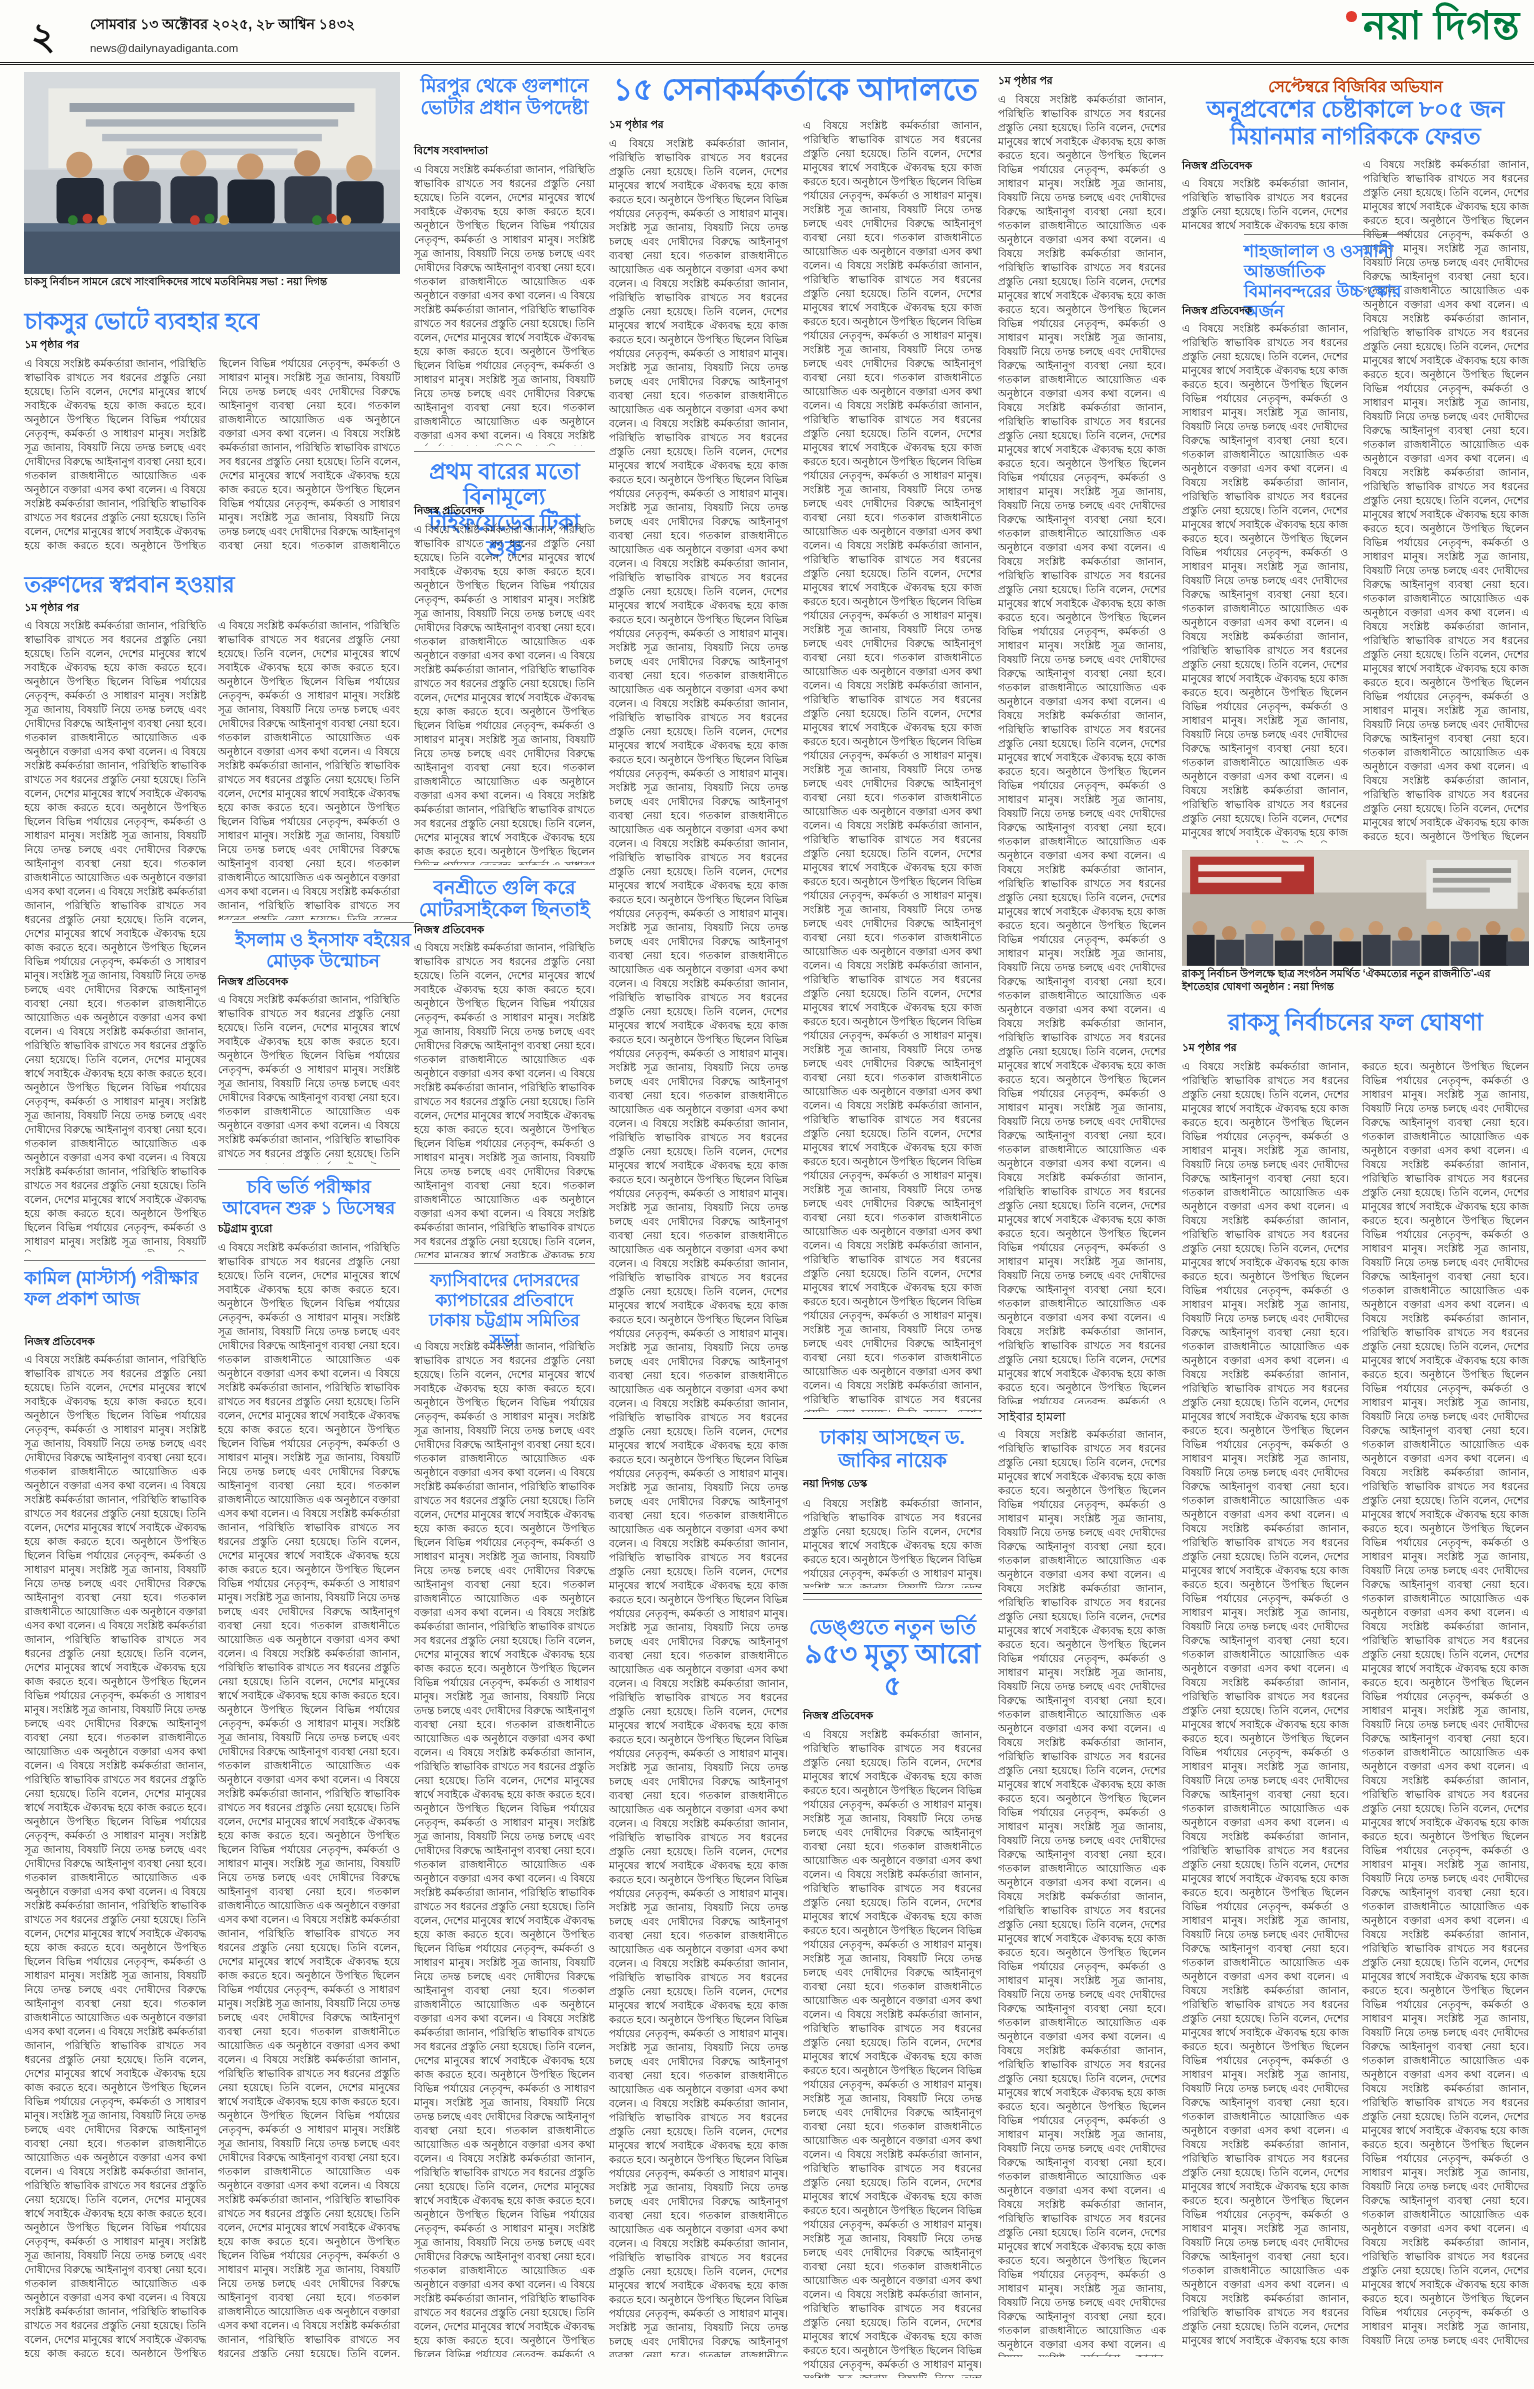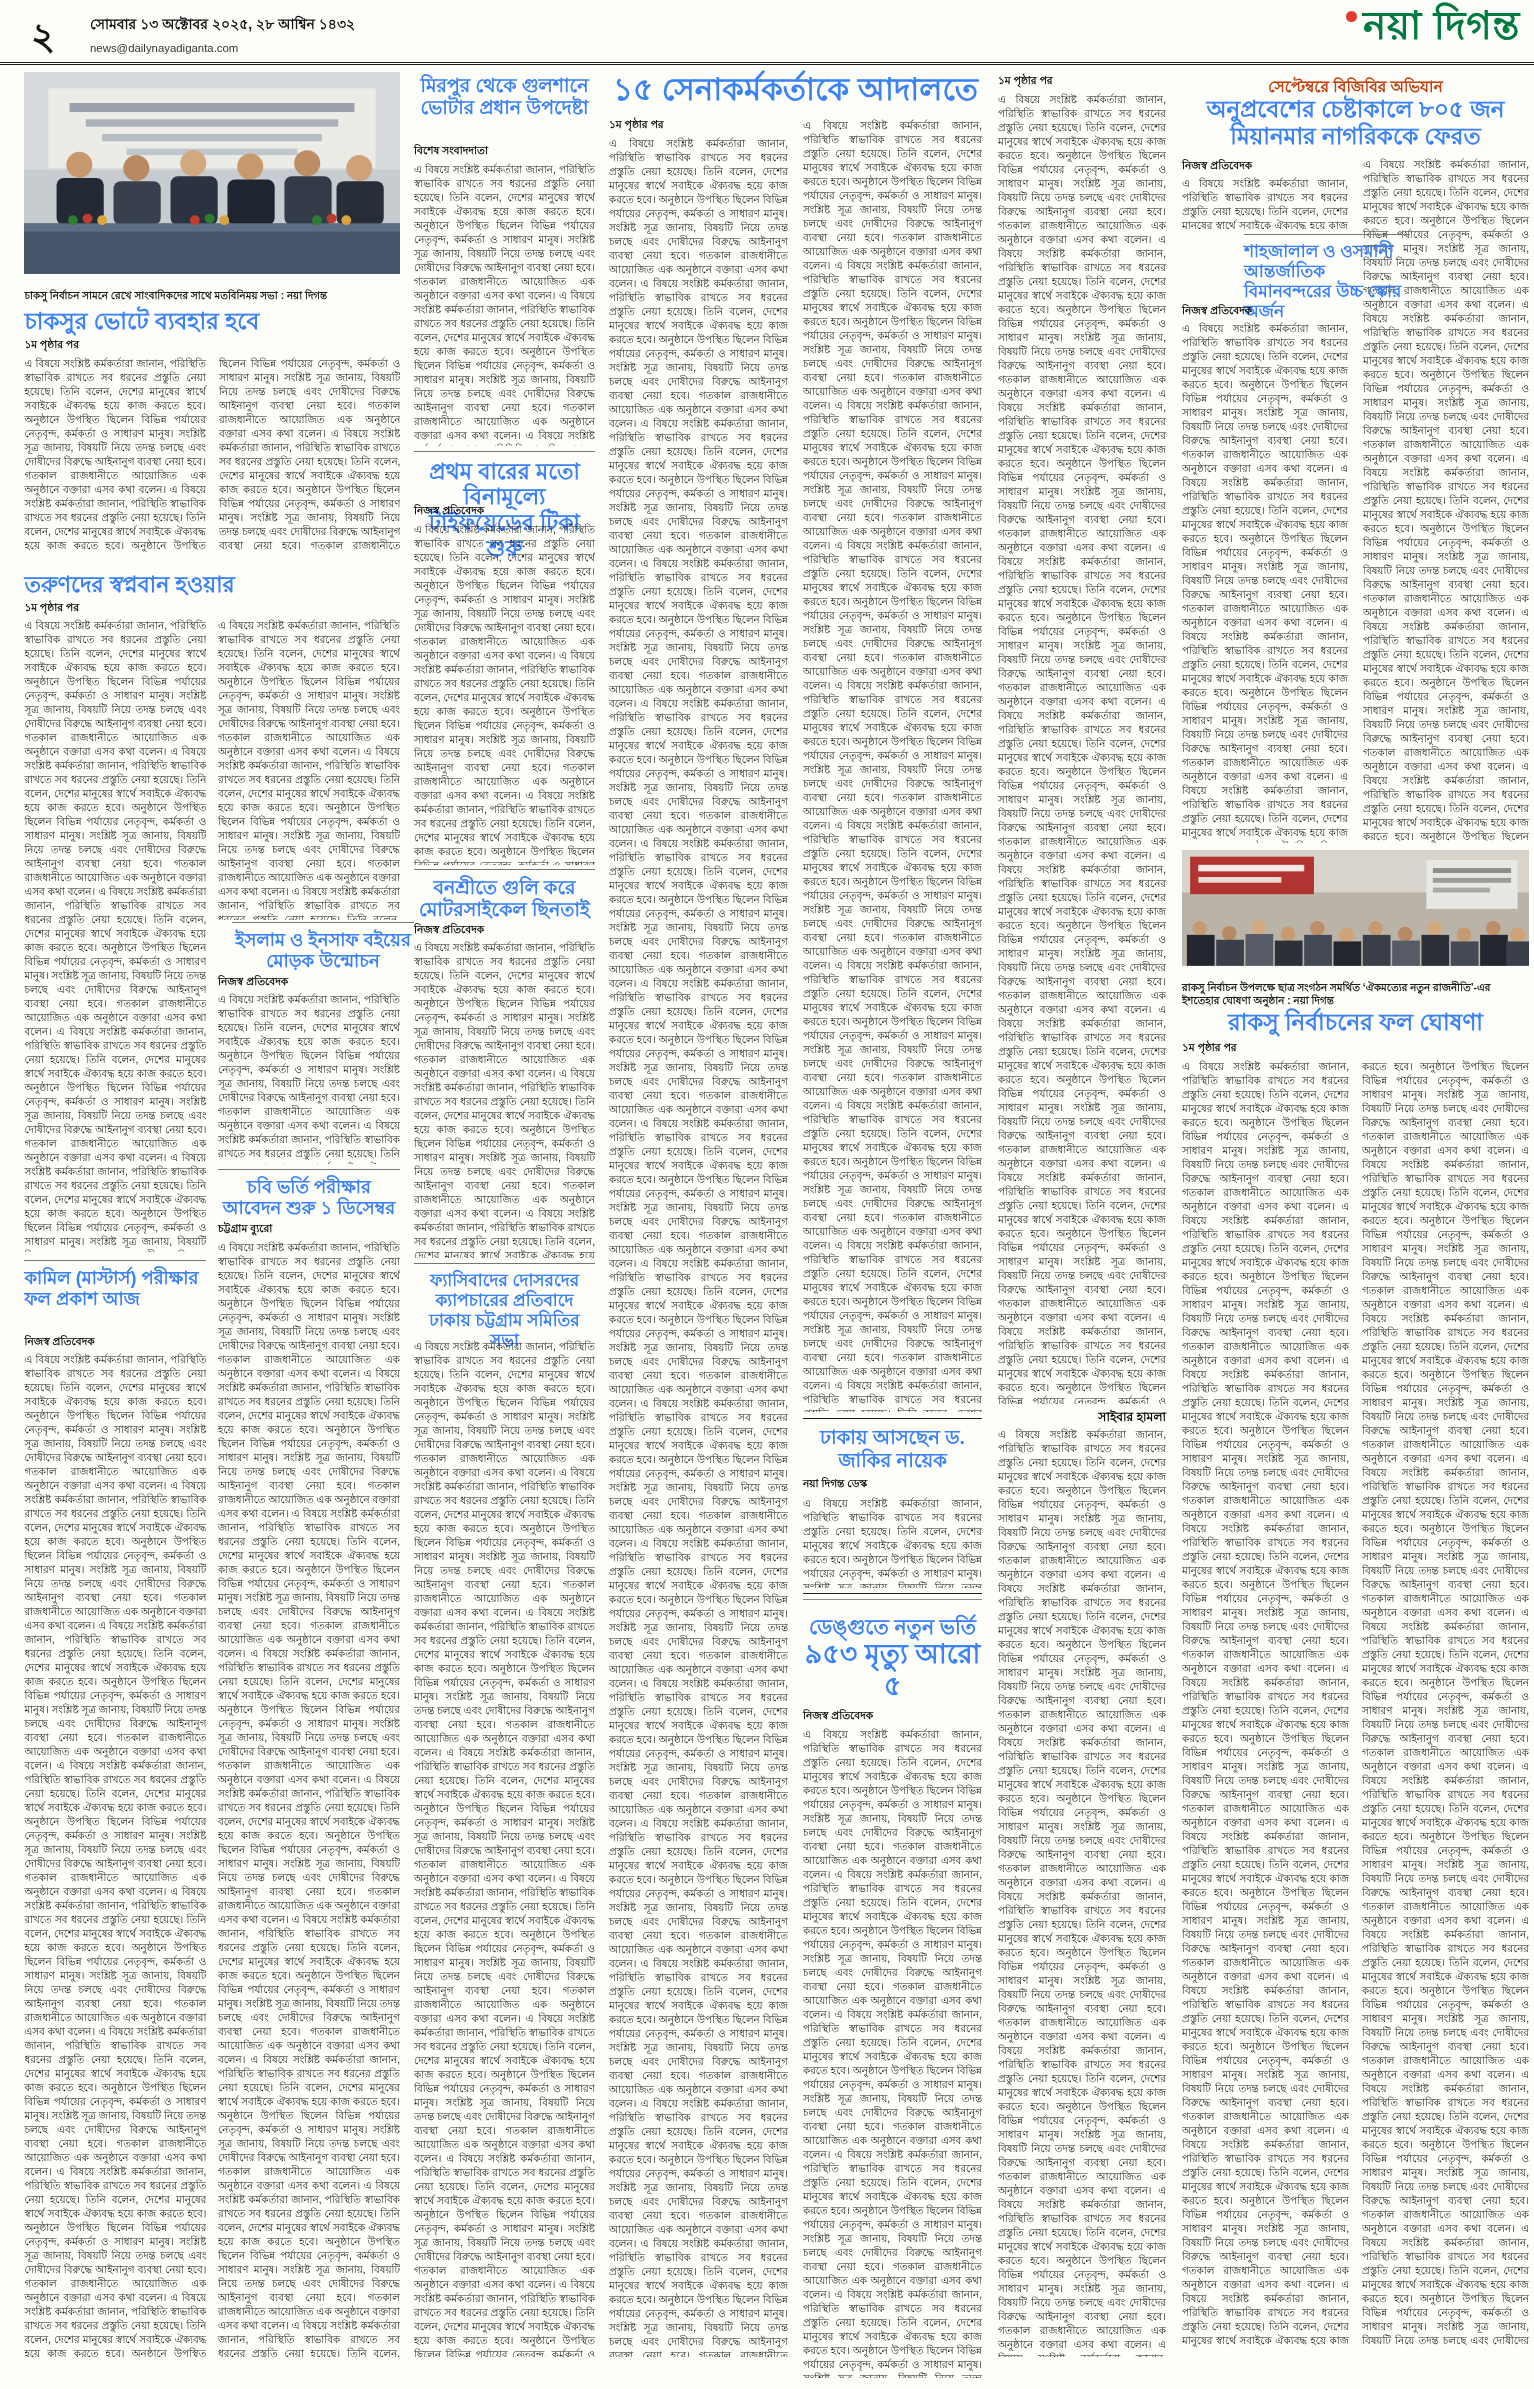--- a/index.html
+++ b/index.html
@@ -15,24 +15,24 @@
   .email{font-size:11.4px;color:#333;margin-top:4.9px}
   .logo{position:absolute;right:14.7px;top:3.3px;font-size:39px;font-weight:bold;color:#007a3d;letter-spacing:0.8px;line-height:1.2}
   .logo-sun{display:inline-block;width:10.6px;height:10.6px;border-radius:50%;background:#e23b2e;vertical-align:top;margin:8.1px 6.5px 0 0}
   .headline{font-weight:bold;line-height:1.18;color:#3b82f6}
   .center{text-align:center}
   .byline{font-weight:bold;font-size:10.6px;color:#111}
   .kicker{font-weight:bold;font-size:15.5px;text-align:center;color:#c2410c}
   .body-text{font-size:10.3px;line-height:14px;text-align:justify;color:#1d1d1d;overflow:hidden}
   .cols-2{column-count:2;column-gap:13px}
   .rule-top{border-top:0.8px solid #777;padding-top:6.5px}
-  .caption{font-size:10.3px;font-weight:bold;line-height:1.3;color:#1d1d1d;margin-top:15px}
+  .caption{font-size:10.3px;font-weight:bold;line-height:1.3;color:#1d1d1d;margin-top:1px}
   .boxed{border-top:1.6px solid #1b1b1b;border-bottom:1.6px solid #1b1b1b;padding:6.5px 0 4.9px}
   .ruled{border-top:0.8px solid #888;padding-top:15px}
-  .subhead{font-weight:bold;font-size:12.2px;text-align:right;color:#0b0b0b}
+  .subhead{font-weight:normal;font-size:12.2px;text-align:left;color:#0b0b0b}
   figure{display:block}
   svg{display:block}
 </style>
 </head>
 <body>
 
 <div class="page">
 
   <header class="abs masthead" style="left:0;top:0;width:1535px;height:65px">
     <div class="pageno">২</div>

